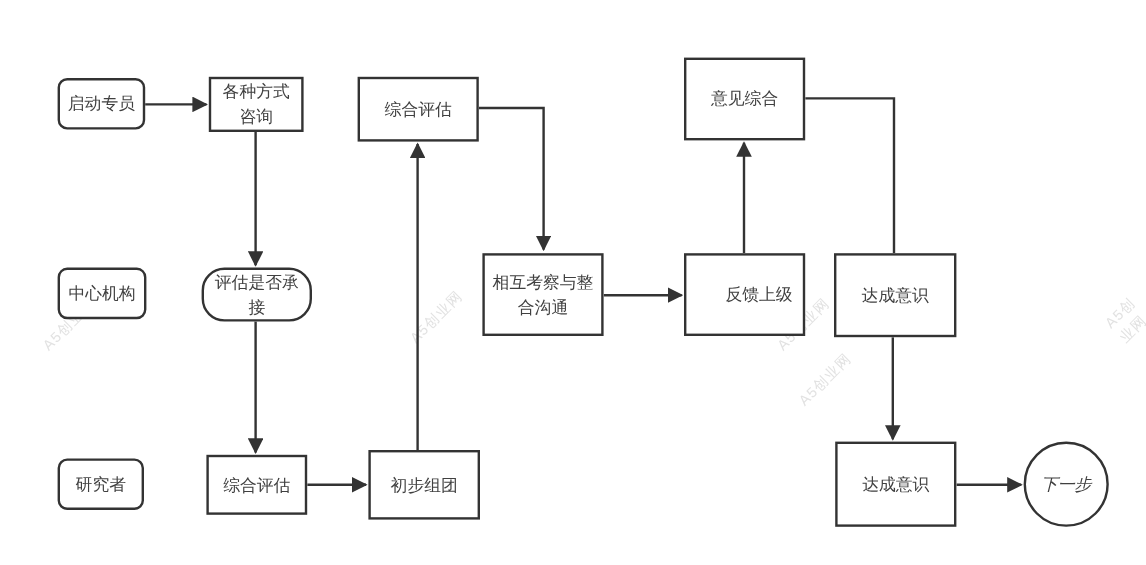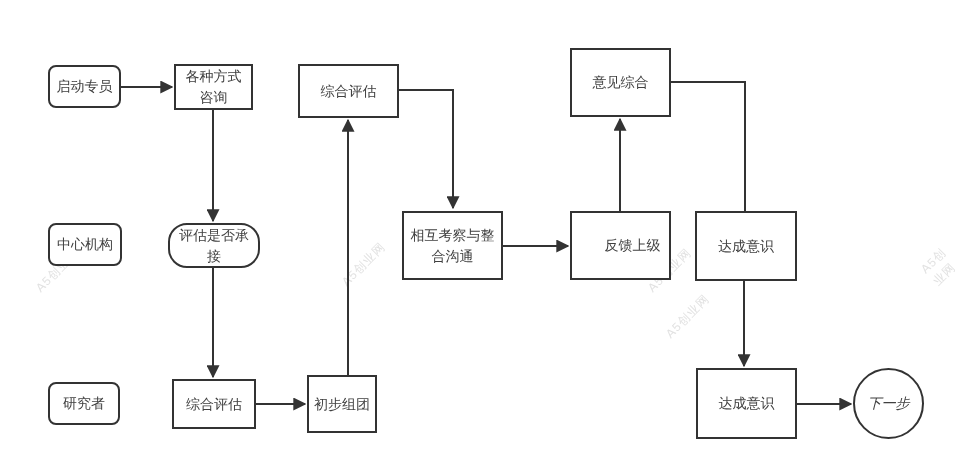--- a/index.html
+++ b/index.html
@@ -46,21 +46,21 @@
   #lane-researcher{left:48px;top:382px;width:72px;height:43px;}
   
   #node-consult{left:174px;top:64px;width:79px;height:46px;}
   #node-comprehensive-eval{left:298px;top:64px;width:101px;height:54px;text-align:right;}
   #node-opinion-synthesis{left:570px;top:48px;width:101px;height:69px;}
   #node-assess-accept{left:168px;top:223px;width:92px;height:45px;border-radius:19px;}
   #node-mutual-inspection{left:402px;top:211px;width:101px;height:69px;}
   #node-feedback-superior{left:570px;top:211px;width:101px;height:69px;padding-left:24px;}
   #node-consensus-mid{left:695px;top:211px;width:102px;height:70px;}
   #node-communicate-intent{left:172px;top:379px;width:84px;height:50px;}
-  #node-initial-grouping{left:307px;top:375px;width:70px;height:58px;}
+  #node-initial-grouping{left:307px;top:375px;width:93px;height:58px;}
   #node-consensus-final{left:696px;top:368px;width:101px;height:71px;}
   #node-next-step{left:853px;top:368px;width:71px;height:71px;}
   
   #wm-1{left:30px;top:262px;}
   #wm-2{left:336px;top:256px;}
   #wm-3{left:642px;top:262px;}
   #wm-4{left:925px;top:250px;}
   #wm-5{left:660px;top:308px;}
 </style>
 </head>

